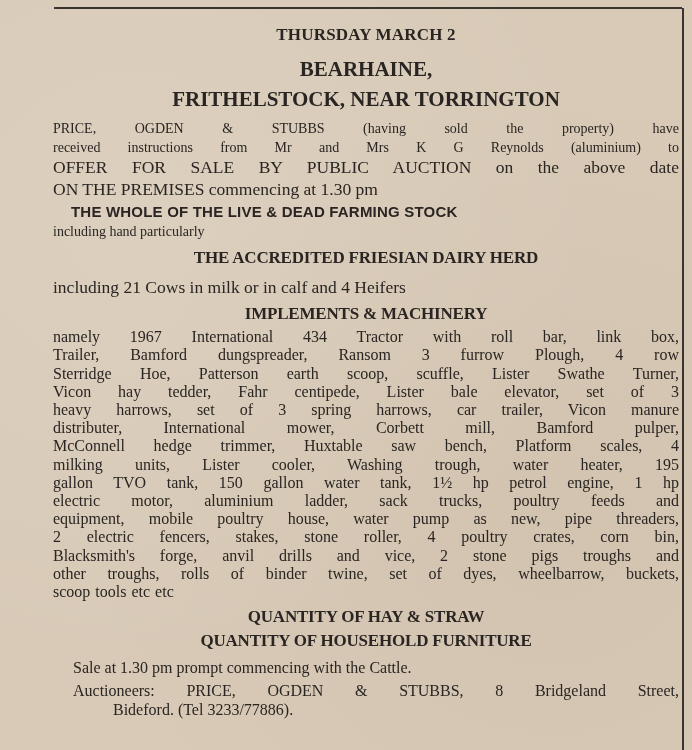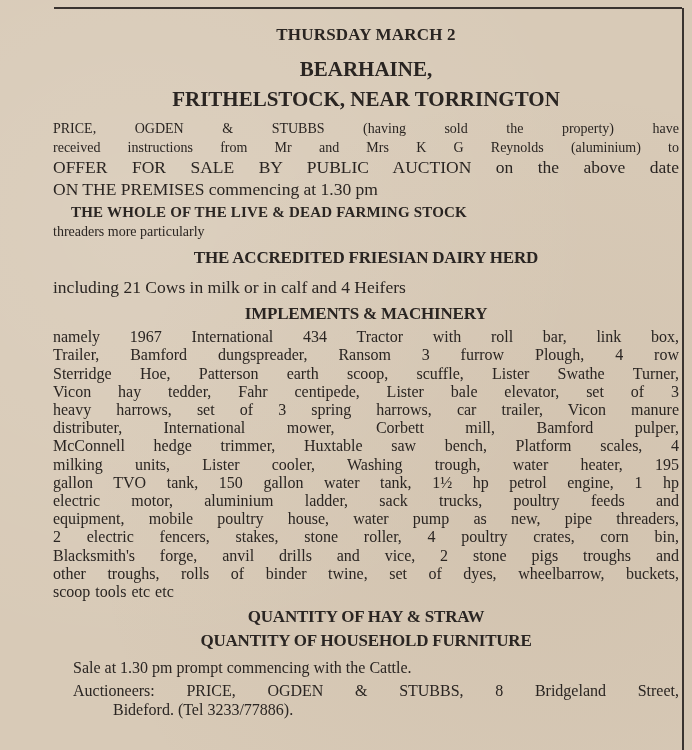--- a/index.html
+++ b/index.html
@@ -64,21 +64,21 @@
     .place.first { margin-top: 6px; }
     .body {
       font-size: 14px;
       line-height: 18.6px;
       text-align: justify;
       margin: 0;
     }
     .intro { margin-top: 6px; }
     .caps-line { font-size: 17.5px; }
     .section-bold {
-      font-family: Liberation Serif, serif;
+      font-family: Liberation Sans, sans-serif;
       font-weight: bold;
       font-size: 15px;
       letter-spacing: 0.2px;
       margin: 0;
       line-height: 22px;
     }
     .subhead {
       font-weight: bold;
       font-size: 17px;
       margin: 0;
@@ -114,21 +114,21 @@
   <p class="place center">FRITHELSTOCK, NEAR TORRINGTON</p>
 
   <div class="intro">
     <p class="body" style="text-align-last: justify;">PRICE, OGDEN &amp; STUBBS (having sold the property) have</p>
     <p class="body" style="text-align-last: justify;">received instructions from Mr and Mrs K G Reynolds (aluminium) to</p>
     <p class="body caps-line" style="text-align-last: justify; line-height: 21px;">OFFER FOR SALE BY PUBLIC AUCTION on the above date</p>
     <p class="body caps-line" style="line-height: 23px;">ON THE PREMISES commencing at 1.30 pm</p>
   </div>
 
   <p class="section-bold" style="padding-left: 18px;">THE WHOLE OF THE LIVE &amp; DEAD FARMING STOCK</p>
-  <p class="body" style="line-height: 17px;">threaders more particularly</p>
+  <p class="body" style="line-height: 17px;">including hand particularly</p>
 
   <p class="subhead center narrow" style="margin-top: 6px; margin-bottom: 6px;">THE ACCREDITED FRIESIAN DAIRY HERD</p>
   <p class="body caps-line" style="line-height: 22px;">including 21 Cows in milk or in calf and 4 Heifers</p>
 
   <p class="subhead center narrow" style="margin-top: 4px; margin-bottom: 2px;">IMPLEMENTS &amp; MACHINERY</p>
 
   <div>
     <p class="list" style="text-align-last: justify;">namely 1967 International 434 Tractor with roll bar, link box,</p>
     <p class="list" style="text-align-last: justify;">Trailer, Bamford dungspreader, Ransom 3 furrow Plough, 4 row</p>
     <p class="list" style="text-align-last: justify;">Sterridge Hoe, Patterson earth scoop, scuffle, Lister Swathe Turner,</p>

